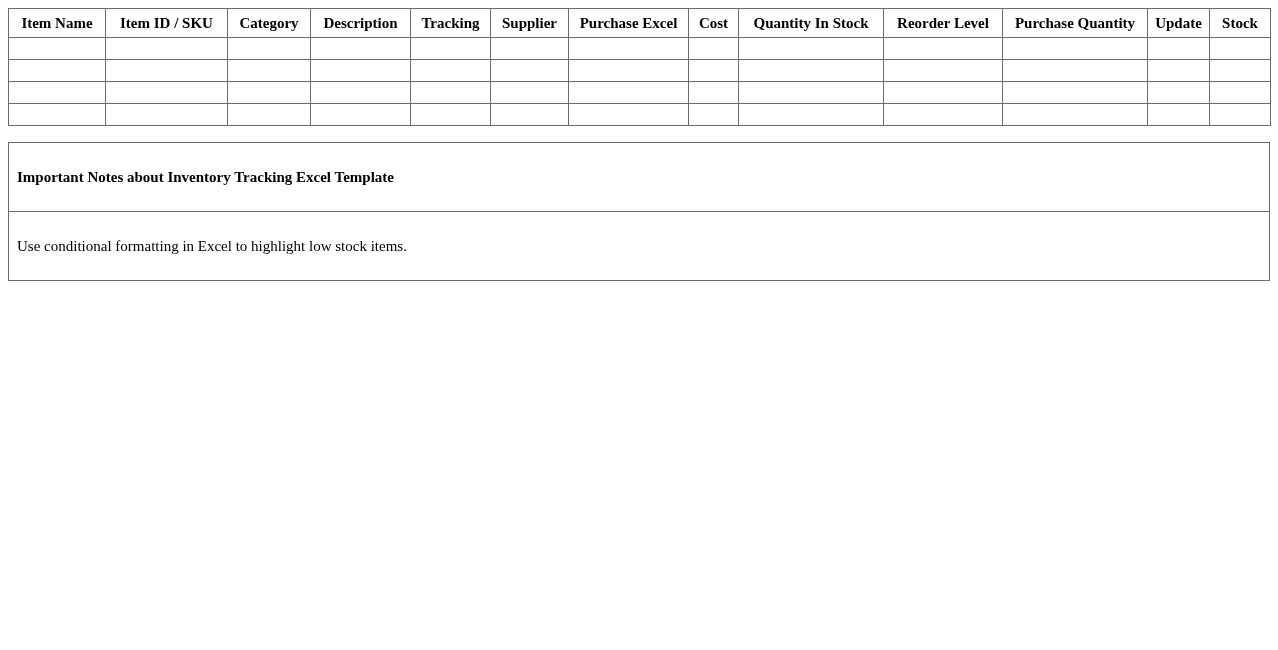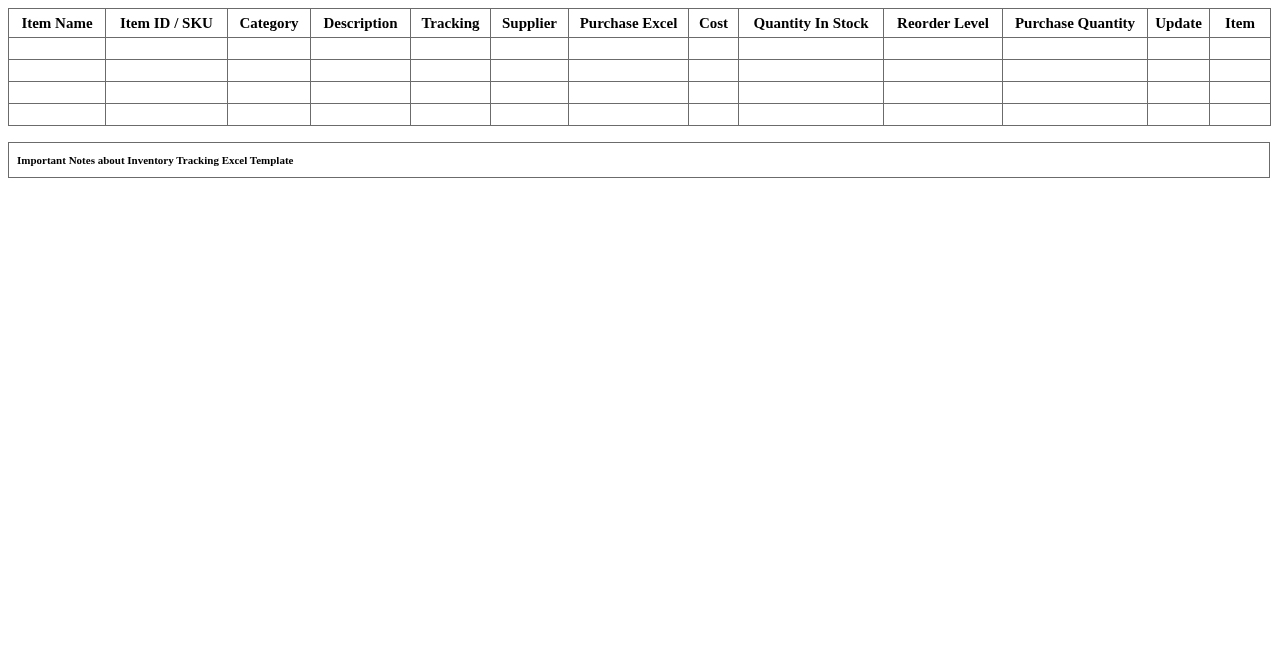--- a/index.html
+++ b/index.html
@@ -51,22 +51,22 @@
   }
 
   table.notes-table {
     border-collapse: collapse;
     table-layout: fixed;
     width: 1262px;
     margin: 0;
   }
   table.notes-table td {
     border: 1px solid #6b6b6b;
-    padding: 7px 8px;
-    font-size: 11px;
+    padding: 24px 8px;
+    font-size: 15px;
     text-align: left;
     height: 20px;
   }
   table.notes-table td.notes-title {
     font-weight: bold;
   }
 </style>
 </head>
 <body>
 
@@ -95,21 +95,21 @@
         <th>Category</th>
         <th>Description</th>
         <th>Tracking</th>
         <th>Supplier</th>
         <th>Purchase Excel</th>
         <th>Cost</th>
         <th>Quantity In Stock</th>
         <th>Reorder Level</th>
         <th>Purchase Quantity</th>
         <th>Update</th>
-        <th>Item</th>
+        <th>Stock</th>
       </tr>
     </thead>
     <tbody>
       <tr>
         <td></td>
         <td></td>
         <td></td>
         <td></td>
         <td></td>
         <td></td>
@@ -169,16 +169,19 @@
     </tbody>
   </table>
 
   <div class="spacer"></div>
 
   <table class="notes-table">
     <tbody>
       <tr>
         <td class="notes-title">Important Notes about Inventory Tracking Excel Template</td>
       </tr>
+      <tr>
+        <td>Use conditional formatting in Excel to highlight low stock items.</td>
+      </tr>
     </tbody>
   </table>
 
 </div>
 
 </body></html>

